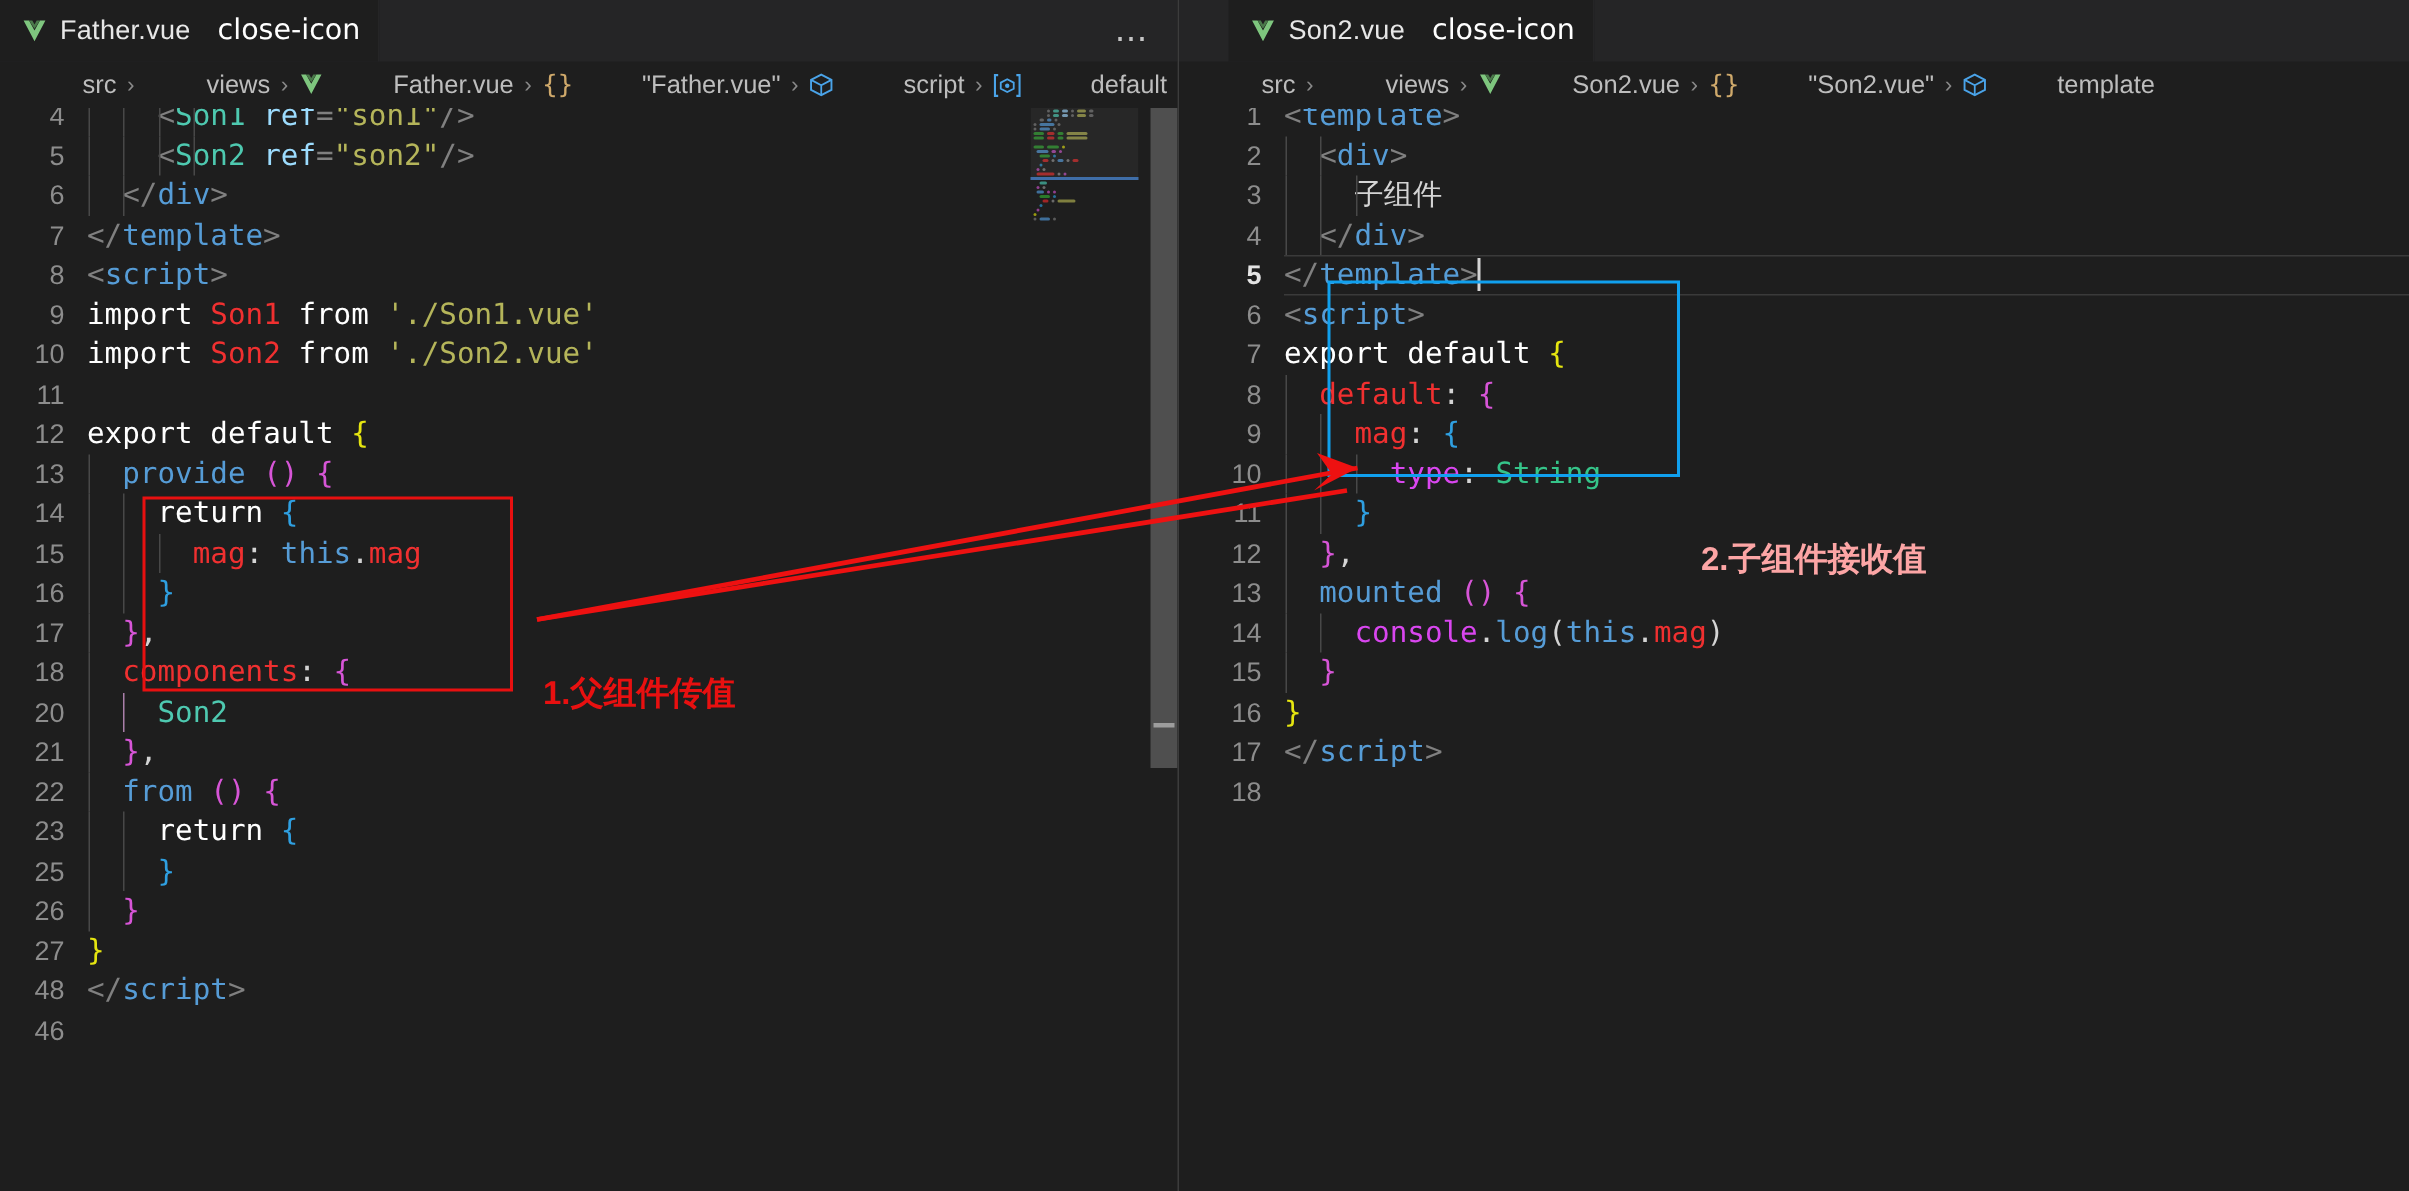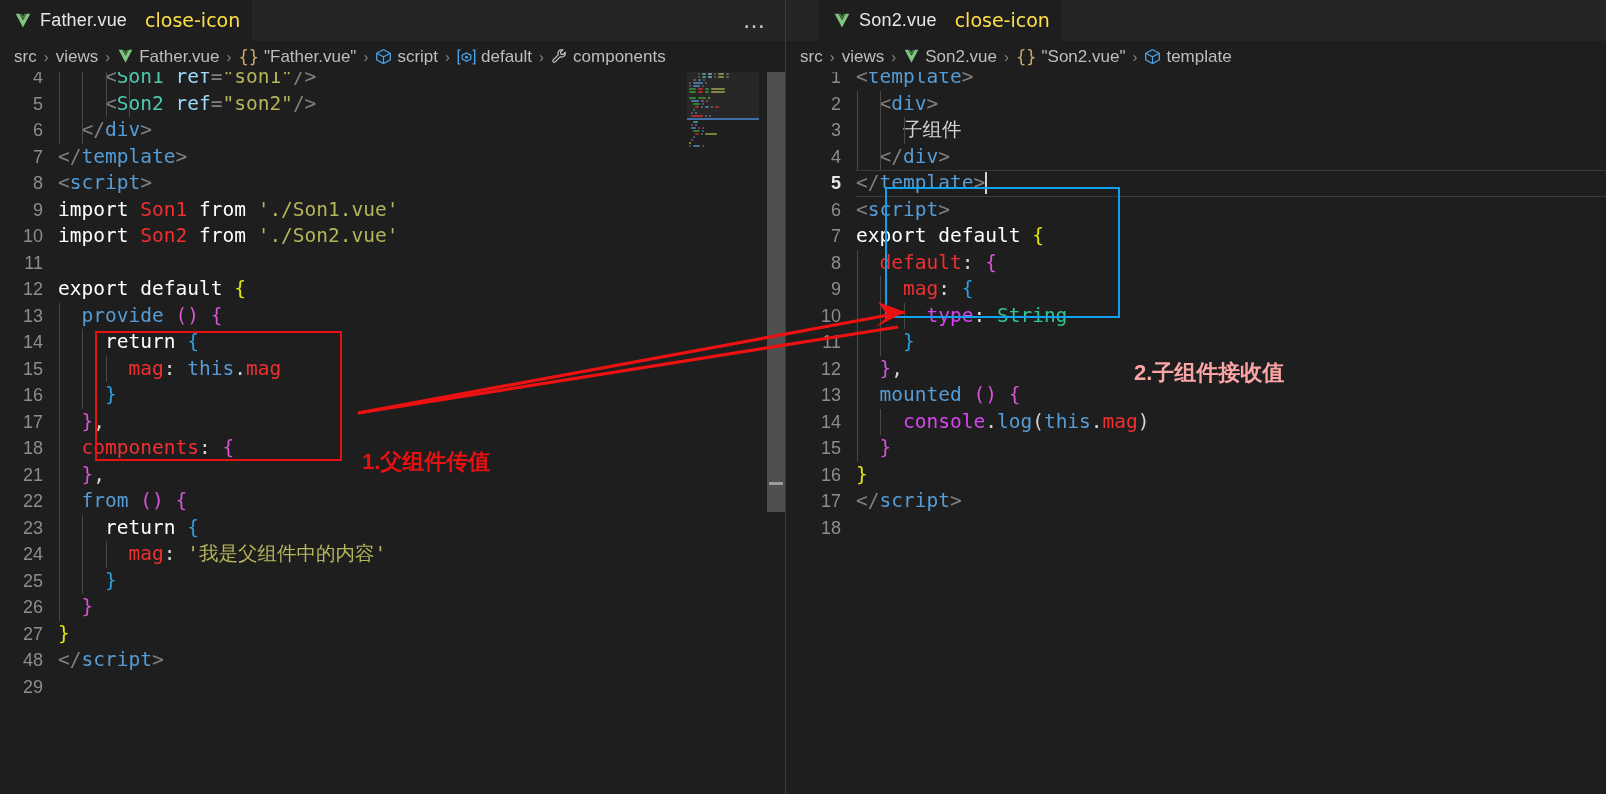--- a/index.html
+++ b/index.html
@@ -33,21 +33,21 @@
     background: #1e1e1e;
     color: #ffffff;
     font-size: 18px;
     font-family: "Liberation Sans", sans-serif;
     border-right: 1px solid #252526;
     min-width: 130px;
   }
   .pane-right .tab { margin-left: 33px; }
   .tab-label { color: #e7e7e7; white-space: nowrap; letter-spacing: .2px; }
   .tab-close {
-    color: #fde047; font-size: 19px; line-height: 1;
+    color: #ffffff; font-size: 19px; line-height: 1;
     margin-left: 10px; font-family: "DejaVu Sans", sans-serif;
   }
   .vue-icon { width: 18px; height: 16px; display: block; }
   .tabbar-actions {
     margin-left: auto; display: flex; align-items: center;
     padding-right: 18px; color: #c5c5c5;
     font-size: 22px; letter-spacing: 2px; line-height: .6;
   }
 
   
@@ -55,21 +55,21 @@
     height: 31px; display: flex; align-items: center;
     padding-left: 14px; gap: 0px;
     background: #1e1e1e;
     font-size: 17px;
     font-family: "Liberation Sans", sans-serif;
     color: #a9a9a9; white-space: nowrap;
   }
   .pane-right .breadcrumb { padding-left: 810px; }
   .bc-seg { display: inline-flex; align-items: center; gap: 5px; }
   .bc-sep { color: #8a8a8a; padding: 0 7px; font-size: 15px; }
-  .bc-text { color: #bdbdbd; }
+  .bc-text { color: #bdbdbd; margin-left: 41px; }
   .bc-icon { display: inline-flex; align-items: center; }
   .bc-braces { color: #cfa96b; font-size: 17px; font-family: "DejaVu Sans Mono", monospace; }
 
   
   .editor {
     position: absolute; left: 0; right: 0; top: 72px; bottom: 0;
     overflow: hidden;
     font-family: "DejaVu Sans Mono", monospace;
     font-size: 19.5px;
     line-height: 26.5px;
@@ -275,29 +275,29 @@
           <div class="row"><span class="ln">9</span><span class="code"><span class="t-kw">import</span><span class="t-plain"> </span><span class="t-red">Son1</span><span class="t-plain"> </span><span class="t-kw">from</span><span class="t-plain"> </span><span class="t-vstr">'./Son1.vue'</span></span></div>
           <div class="row"><span class="ln">10</span><span class="code"><span class="t-kw">import</span><span class="t-plain"> </span><span class="t-red">Son2</span><span class="t-plain"> </span><span class="t-kw">from</span><span class="t-plain"> </span><span class="t-vstr">'./Son2.vue'</span></span></div>
           <div class="row"><span class="ln">11</span><span class="code"></span></div>
           <div class="row"><span class="ln">12</span><span class="code"><span class="t-kw">export</span><span class="t-plain"> </span><span class="t-kw">default</span><span class="t-plain"> </span><span class="t-brace-y">{</span></span></div>
           <div class="row"><span class="ln">13</span><span class="code"><span class="guide" style="left: 1px;"></span><span class="t-plain">  </span><span class="t-fn">provide</span><span class="t-plain"> </span><span class="t-paren">()</span><span class="t-plain"> </span><span class="t-brace-m">{</span></span></div>
           <div class="row"><span class="ln">14</span><span class="code"><span class="guide" style="left: 1px;"></span><span class="guide" style="left: 24.46px;"></span><span class="t-plain">    </span><span class="t-kw">return</span><span class="t-plain"> </span><span class="t-brace-b">{</span></span></div>
           <div class="row"><span class="ln">15</span><span class="code"><span class="guide" style="left: 1px;"></span><span class="guide" style="left: 24.46px;"></span><span class="guide" style="left: 47.92px;"></span><span class="t-plain">      </span><span class="t-red">mag</span><span class="t-plain">:</span><span class="t-plain"> </span><span class="t-this">this</span><span class="t-plain">.</span><span class="t-red">mag</span></span></div>
           <div class="row"><span class="ln">16</span><span class="code"><span class="guide" style="left: 1px;"></span><span class="guide" style="left: 24.46px;"></span><span class="t-plain">    </span><span class="t-brace-b">}</span></span></div>
           <div class="row"><span class="ln">17</span><span class="code"><span class="guide" style="left: 1px;"></span><span class="t-plain">  </span><span class="t-brace-m">}</span><span class="t-plain">,</span></span></div>
           <div class="row"><span class="ln">18</span><span class="code"><span class="guide" style="left: 1px;"></span><span class="t-plain">  </span><span class="t-red">components</span><span class="t-plain">:</span><span class="t-plain"> </span><span class="t-brace-m">{</span></span></div>
+          <div class="row"><span class="ln">20</span><span class="code"><span class="guide" style="left: 1px;"></span><span class="guide active" style="left: 24.46px;"></span><span class="t-plain">    </span><span class="t-comp">Son2</span></span></div>
           <div class="row"><span class="ln">21</span><span class="code"><span class="guide" style="left: 1px;"></span><span class="t-plain">  </span><span class="t-brace-m">}</span><span class="t-plain">,</span></span></div>
           <div class="row"><span class="ln">22</span><span class="code"><span class="guide" style="left: 1px;"></span><span class="t-plain">  </span><span class="t-fn">from</span><span class="t-plain"> </span><span class="t-paren">()</span><span class="t-plain"> </span><span class="t-brace-m">{</span></span></div>
           <div class="row"><span class="ln">23</span><span class="code"><span class="guide" style="left: 1px;"></span><span class="guide" style="left: 24.46px;"></span><span class="t-plain">    </span><span class="t-kw">return</span><span class="t-plain"> </span><span class="t-brace-b">{</span></span></div>
-          <div class="row"><span class="ln">24</span><span class="code"><span class="guide" style="left: 1px;"></span><span class="guide" style="left: 24.46px;"></span><span class="guide" style="left: 47.92px;"></span><span class="t-plain">      </span><span class="t-red">mag</span><span class="t-plain">:</span><span class="t-plain"> </span><span class="t-cn">'我是父组件中的内容'</span></span></div>
           <div class="row"><span class="ln">25</span><span class="code"><span class="guide" style="left: 1px;"></span><span class="guide" style="left: 24.46px;"></span><span class="t-plain">    </span><span class="t-brace-b">}</span></span></div>
           <div class="row"><span class="ln">26</span><span class="code"><span class="guide" style="left: 1px;"></span><span class="t-plain">  </span><span class="t-brace-m">}</span></span></div>
           <div class="row"><span class="ln">27</span><span class="code"><span class="t-brace-y">}</span></span></div>
           <div class="row"><span class="ln">48</span><span class="code"><span class="t-punct">&lt;/</span><span class="t-tag">script</span><span class="t-punct">&gt;</span></span></div>
-          <div class="row"><span class="ln">29</span><span class="code"></span></div>
+          <div class="row"><span class="ln">46</span><span class="code"></span></div>
         </div>
     </div>
 
     <div class="minimap" id="minimap-left">
       <div class="mm-slider"></div>
     <div class="mm-line" style="padding-left: 10.5px;">
           <span class="mm-seg" style="width: 2px; background: rgb(90, 90, 90);"></span>
           <span class="mm-seg" style="width: 4.6px; background: rgb(58, 143, 128);"></span>
           <span class="mm-seg" style="width: 3.45px; background: rgb(111, 148, 174);"></span>
           <span class="mm-seg" style="width: 2px; background: rgb(90, 90, 90);"></span>

